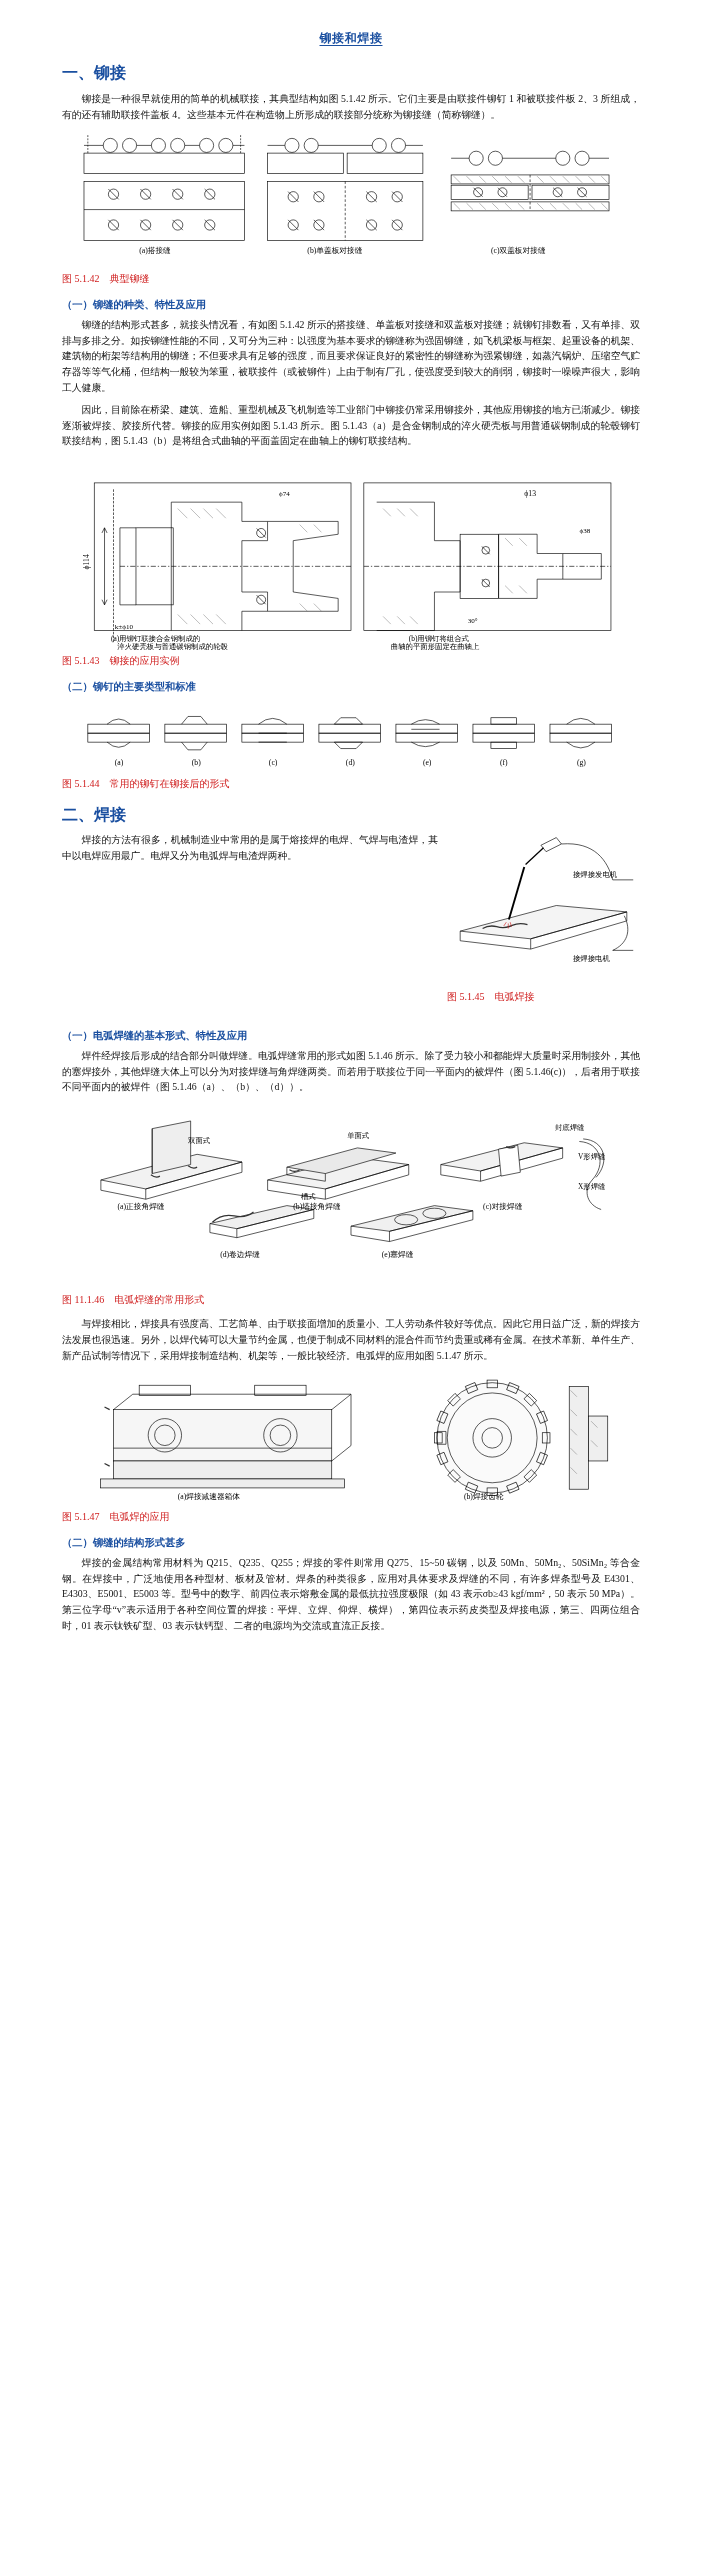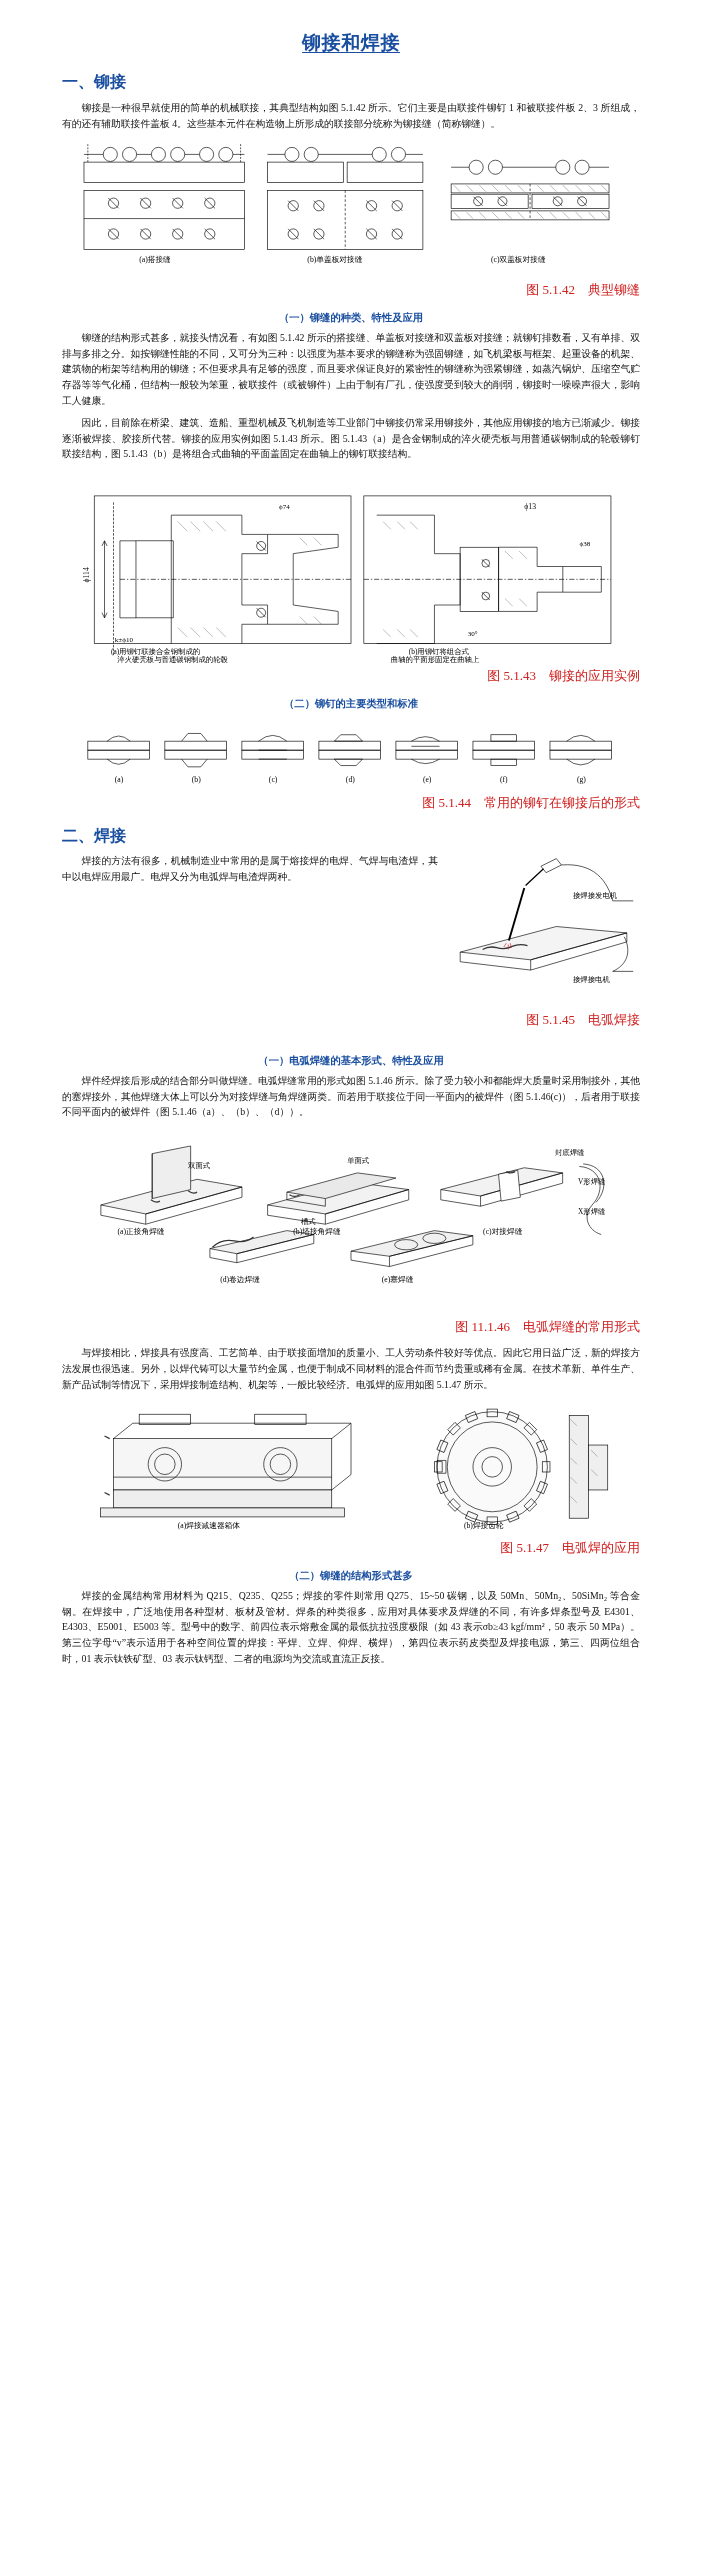--- a/index.html
+++ b/index.html
@@ -12,51 +12,50 @@
   .page{
     width:702px;
     min-height:2576px;
     box-sizing:border-box;
     padding:29.6px 62px 26px 62px;
     position:relative;
   }
   .doc-title{
     text-align:center;
     color:#1a4fa0;
-    font-size:19px;
+    font-size:12px;
     font-weight:bold;
     letter-spacing:0.6px;
     margin:0 0 16.7px 0;
     text-decoration:underline;
     text-underline-offset:3.2px;
   }
   h2.section{
     color:#1a4fa0;
     font-size:16px;
     font-weight:bold;
     margin:14px 0 6.4px 0;
   }
   h3.subsection{
     color:#1a4fa0;
     font-size:10.3px;
     font-weight:bold;
     margin:11.6px 0 5.1px 0;
-    text-align:center;
   }
   p.body{
     font-size:9.8px;
     line-height:1.62;
     margin:0 0 5.8px 0;
     text-align:justify;
     text-indent:2em;
   }
   .figcap{
-    text-align:right;
+    text-align:left;
     color:#d02020;
-    font-size:13px;
+    font-size:10px;
     margin:3.9px 0 9px 0;
   }
   .figwrap{
     margin:7.7px 0 1.3px 0;
     text-align:center;
   }
   svg{display:block;margin:0 auto;}
   .inline-right{float:right;margin:2.6px 0 3.9px 9px;}
   .clear{clear:both;}
 </style>

